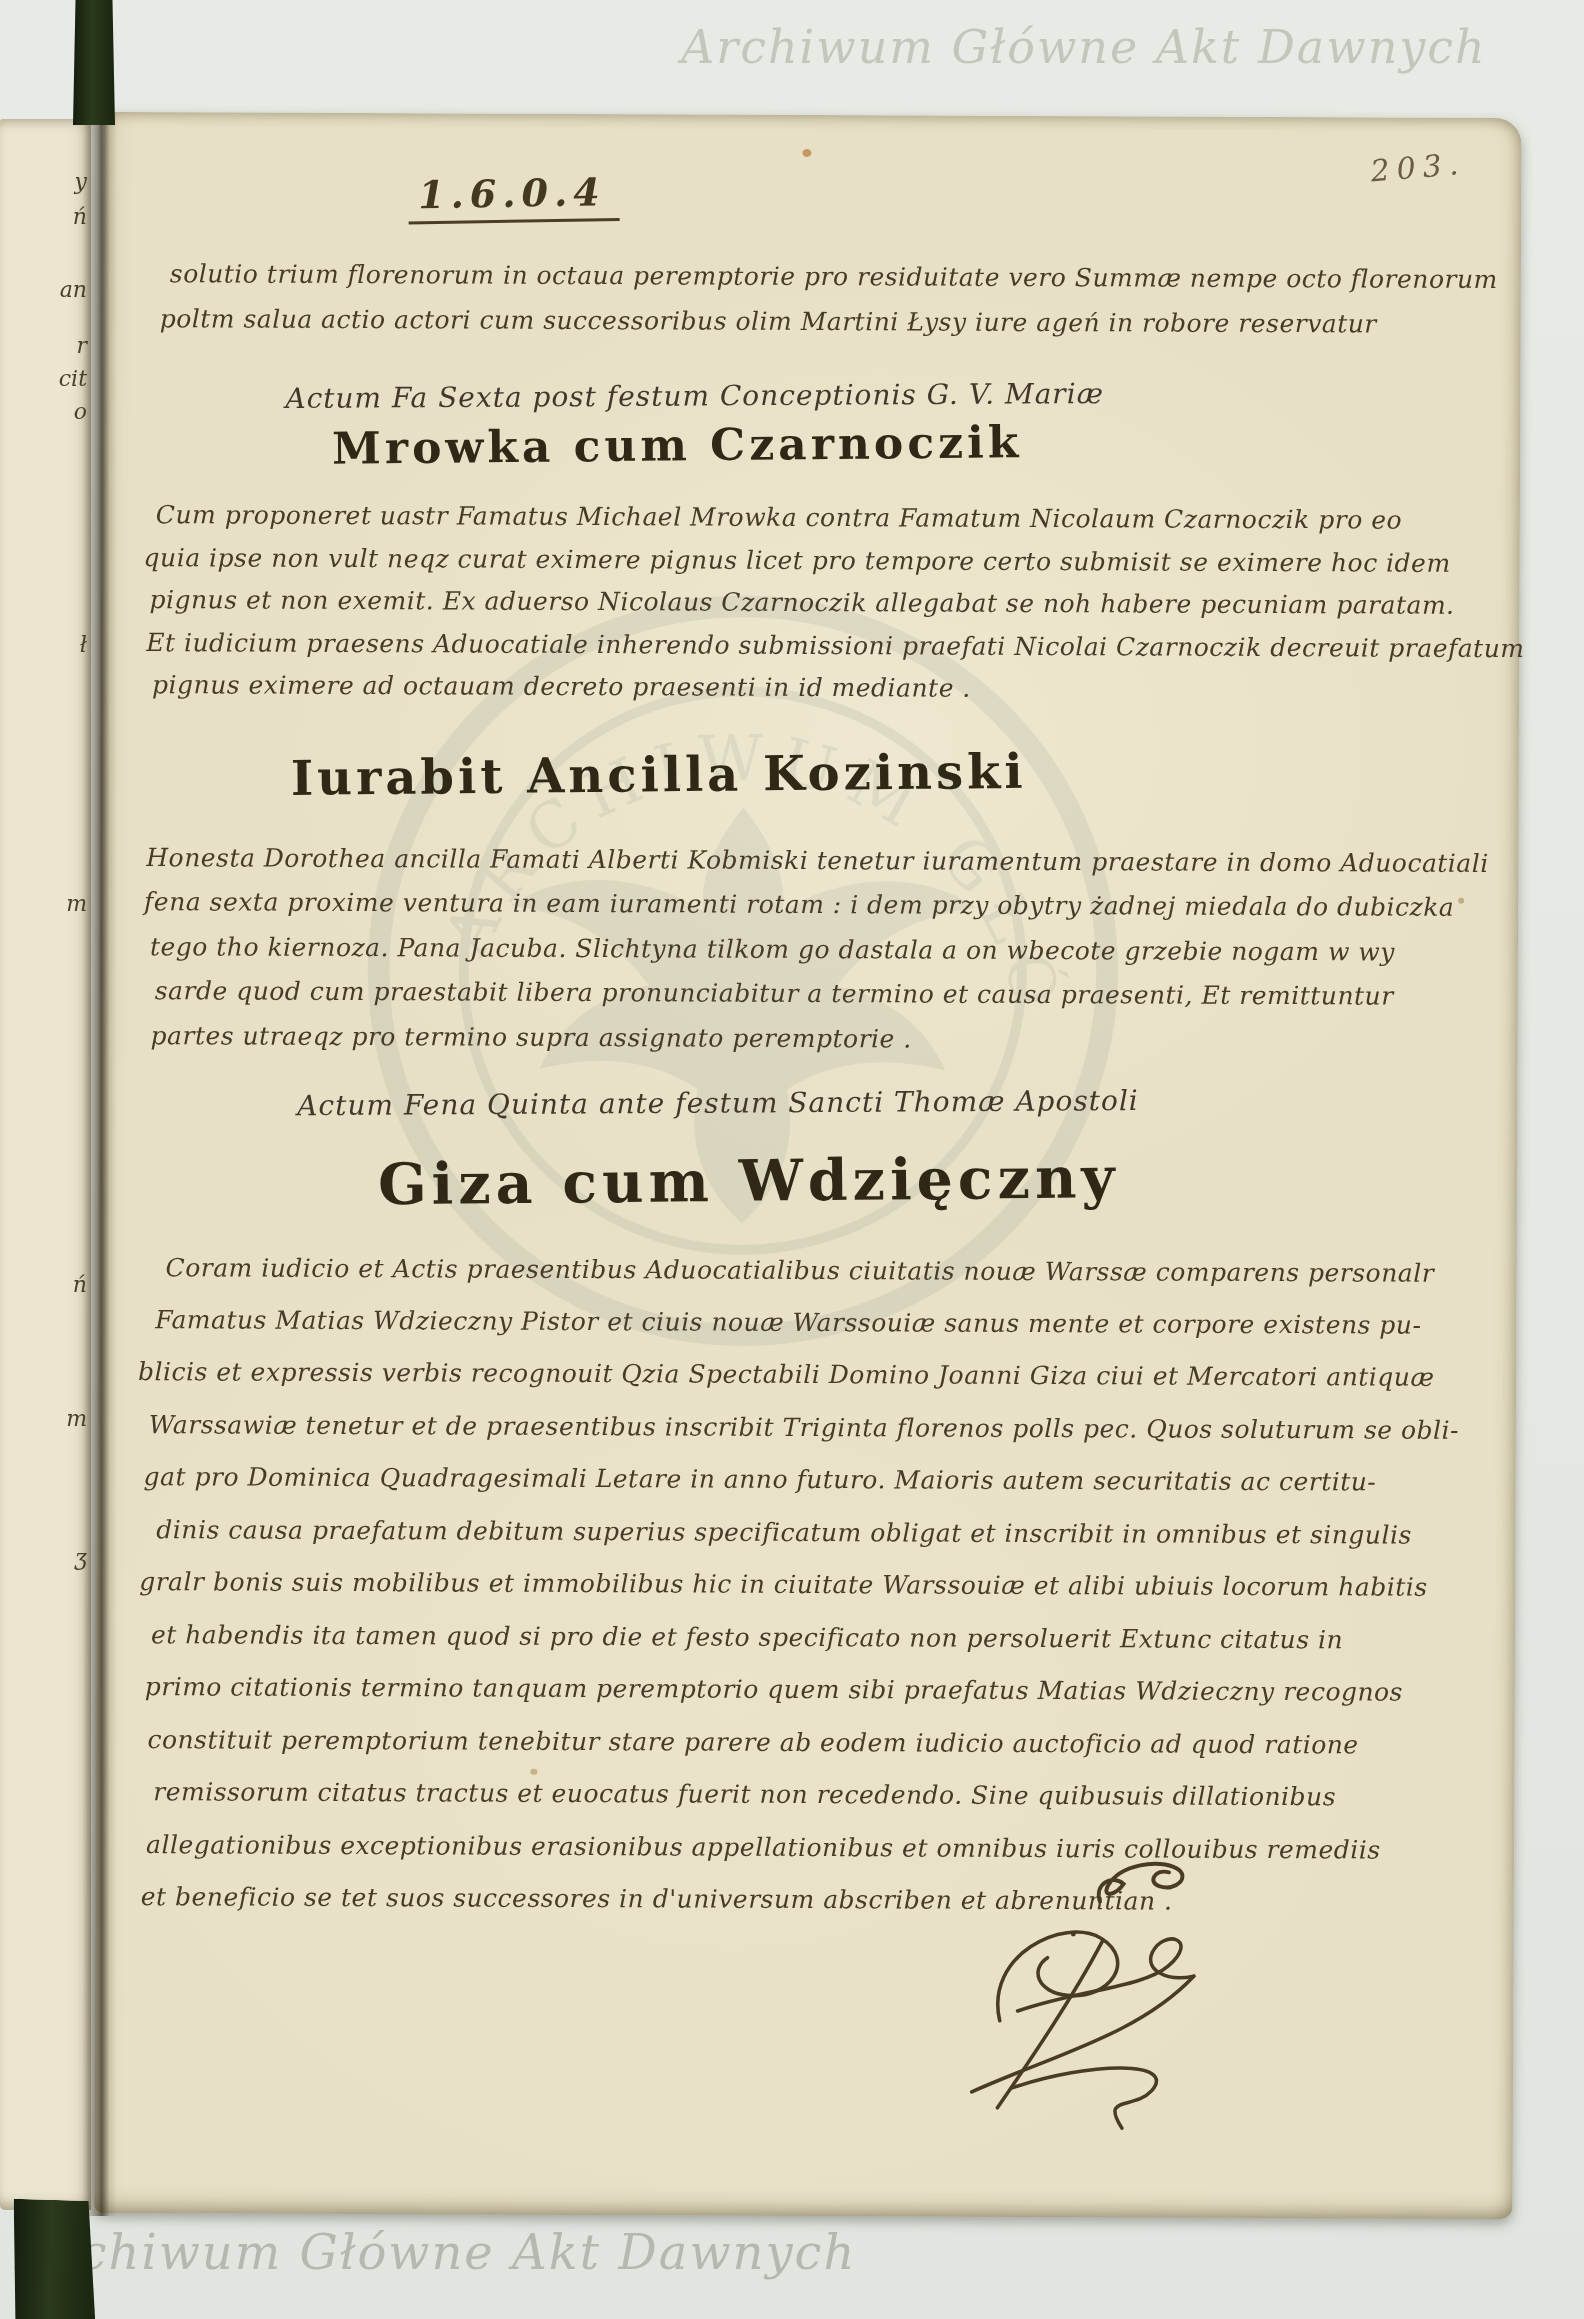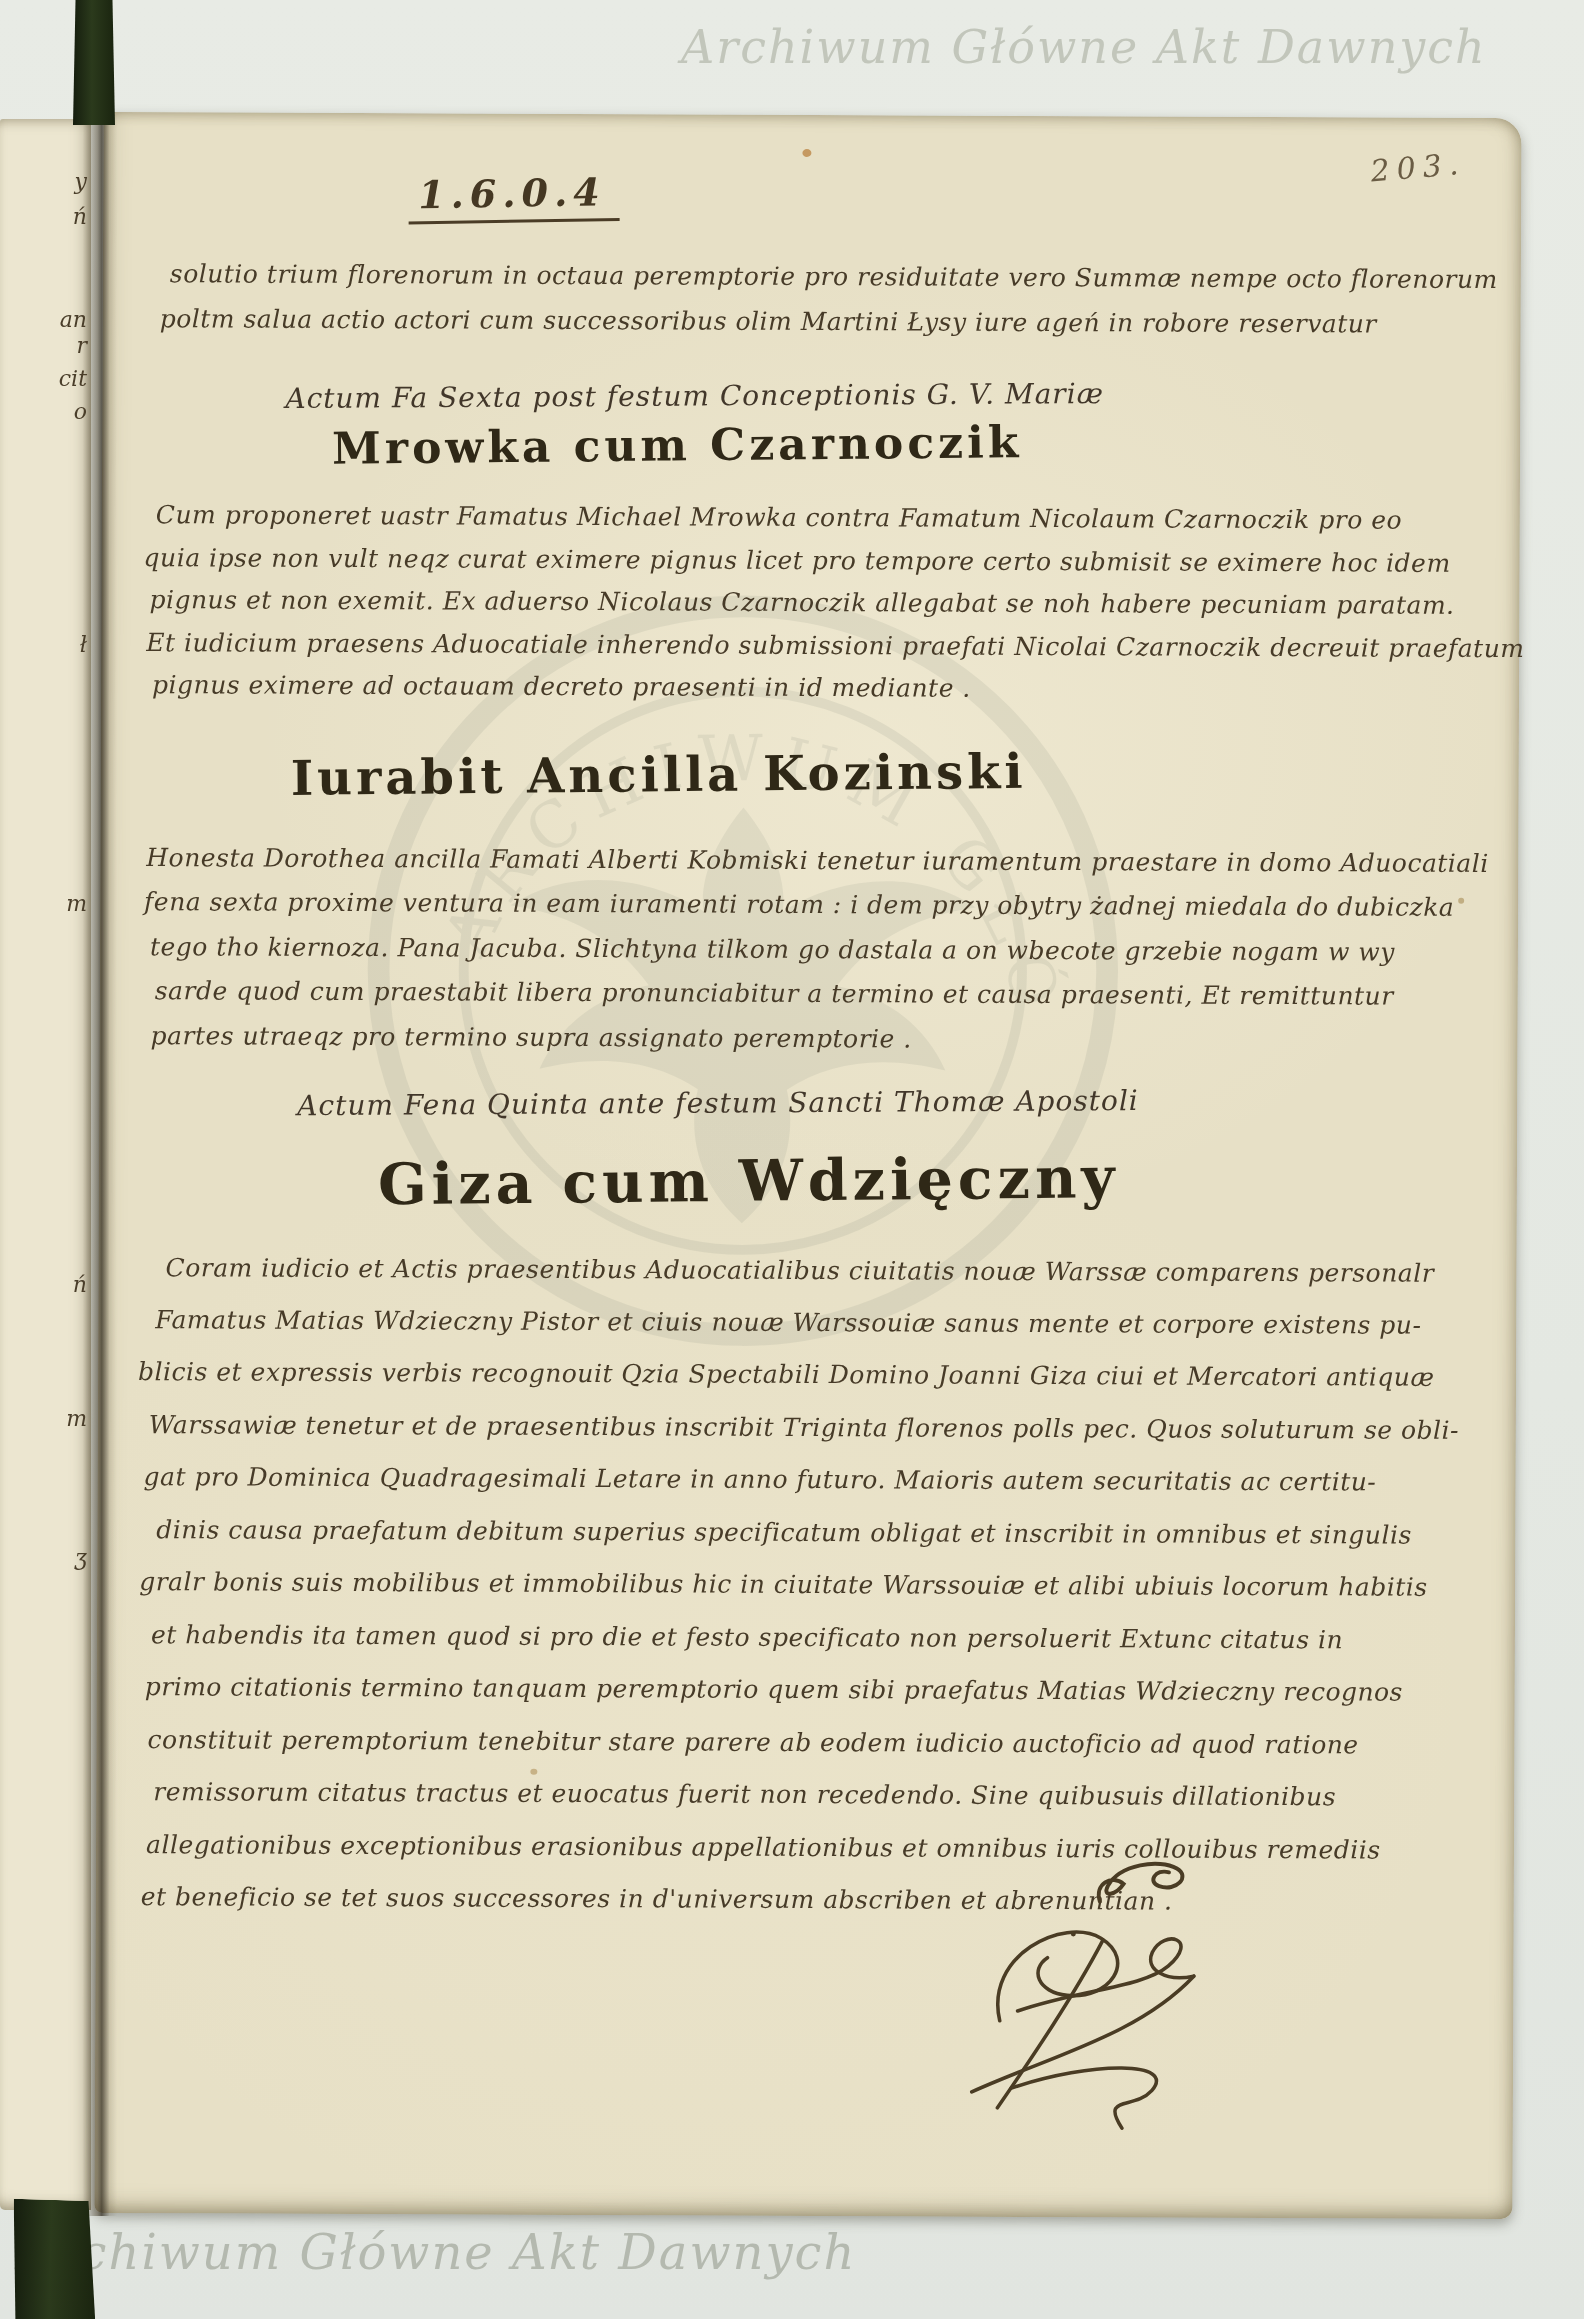--- a/index.html
+++ b/index.html
@@ -87,21 +87,21 @@
 
 <div class="wm wm-top">Archiwum Główne Akt Dawnych</div>
 <div class="wm wm-bottom">Archiwum Główne Akt Dawnych</div>
 
 <div class="ribbon ribbon-top"></div>
 <div class="ribbon ribbon-bottom"></div>
 
 <div class="left-page">
   <div class="frag" style="top:50px">y</div>
   <div class="frag" style="top:85px">ń</div>
-  <div class="frag" style="top:188px">an</div>
+  <div class="frag" style="top:158px">an</div>
   <div class="frag" style="top:214px">r</div>
   <div class="frag" style="top:247px">cit</div>
   <div class="frag" style="top:280px">o</div>
   <div class="frag" style="top:513px">ł</div>
   <div class="frag" style="top:772px">m</div>
   <div class="frag" style="top:1153px">ń</div>
   <div class="frag" style="top:1287px">m</div>
   <div class="frag" style="top:1426px">ʒ</div>
 </div>
 

